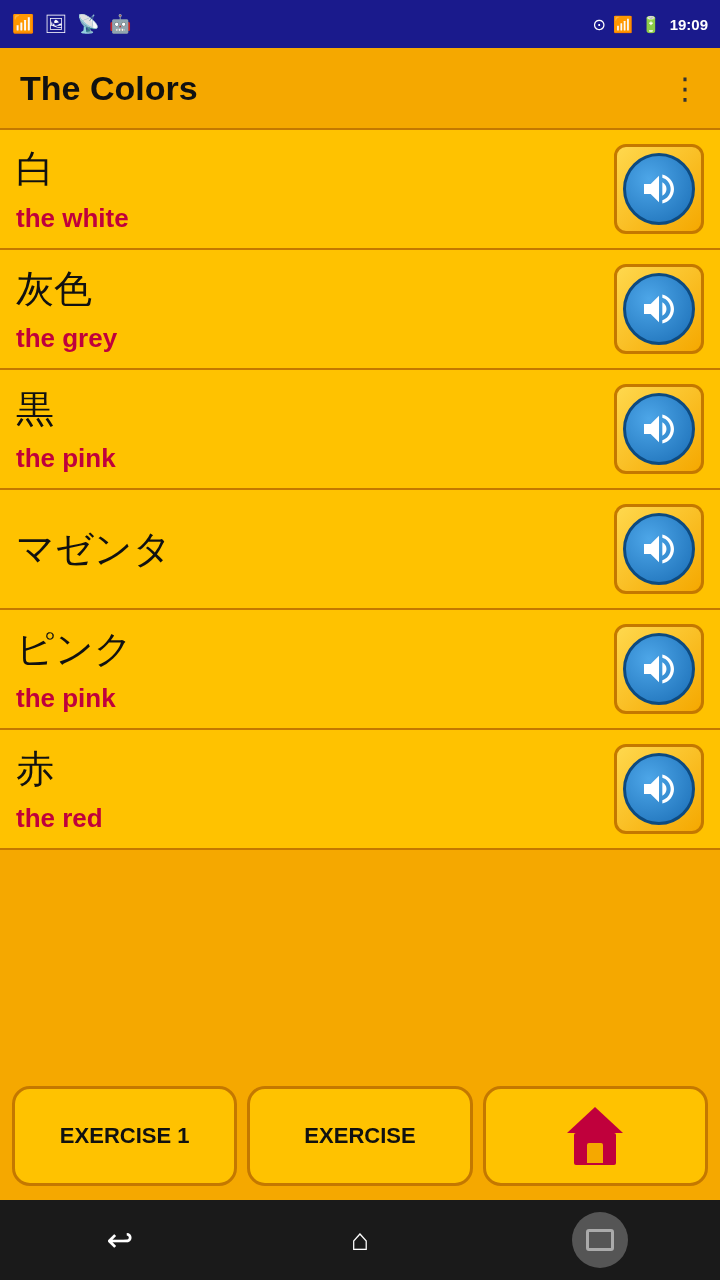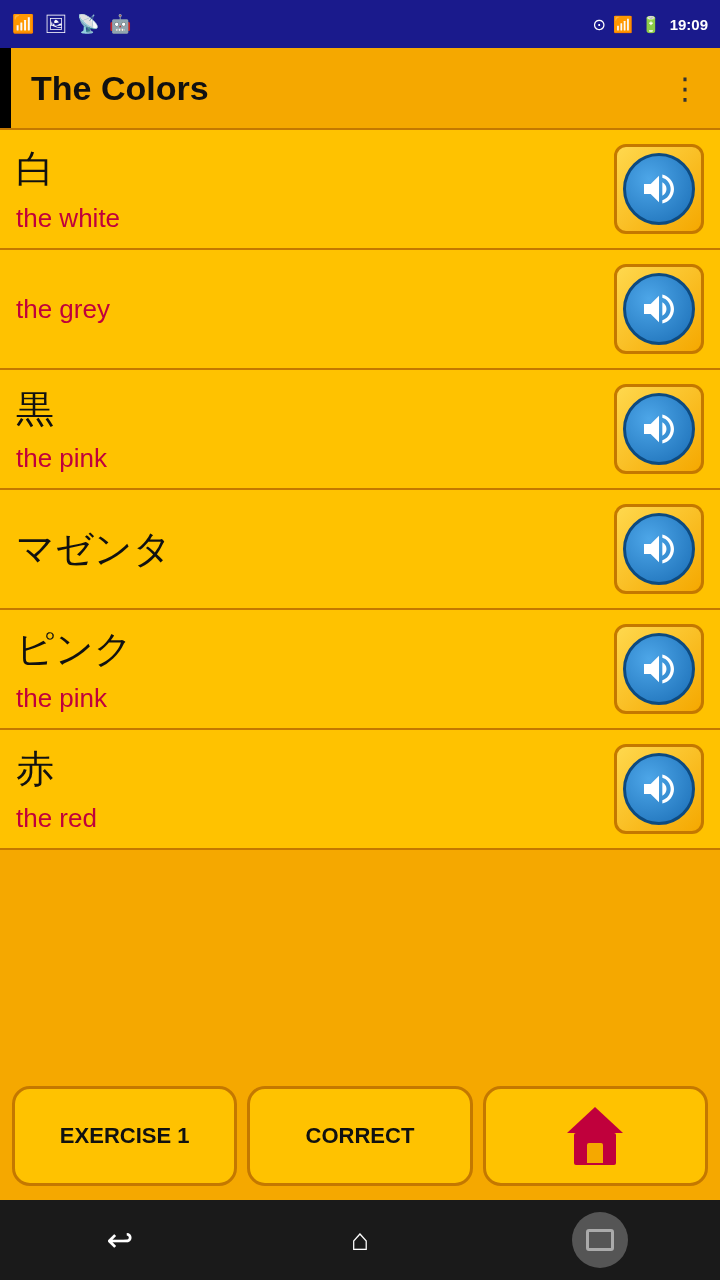--- a/index.html
+++ b/index.html
@@ -46,21 +46,20 @@
 
     
     #header {
       background: #f5a800;
       height: 80px;
       display: flex;
       align-items: center;
       justify-content: space-between;
       padding: 0 20px;
       flex-shrink: 0;
-      margin-left: 11px;
     }
     #header-title {
       font-size: 34px;
       font-weight: bold;
       color: #111;
     }
     #menu-icon {
       font-size: 30px;
       color: #333;
       cursor: pointer;
@@ -90,21 +89,21 @@
       gap: 8px;
     }
     .word-kanji {
       font-size: 38px;
       color: #111;
       font-weight: normal;
     }
     .word-translation {
       font-size: 26px;
       color: #c0003c;
-      font-weight: normal;
+      font-weight: bold;
     }
     .sound-btn {
       width: 90px;
       height: 90px;
       background: linear-gradient(135deg, #ffd84d, #f5a800);
       border: 3px solid #c47800;
       border-radius: 12px;
       display: flex;
       align-items: center;
       justify-content: center;
@@ -262,20 +261,21 @@
       <div class="sound-btn">
         <div class="sound-circle">
           <svg viewBox="0 0 24 24" xmlns="http://www.w3.org/2000/svg">
             <path d="M3 9v6h4l5 5V4L7 9H3zm13.5 3c0-1.77-1.02-3.29-2.5-4.03v8.05c1.48-.73 2.5-2.25 2.5-4.02zM14 3.23v2.06c2.89.86 5 3.54 5 6.71s-2.11 5.85-5 6.71v2.06c4.01-.91 7-4.49 7-8.77s-2.99-7.86-7-8.77z"></path>
           </svg>
         </div>
       </div>
     </div>
     <div class="word-item">
       <div class="word-text">
+        <span class="word-kanji">灰色</span>
         <span class="word-translation">the grey</span>
       </div>
       <div class="sound-btn">
         <div class="sound-circle">
           <svg viewBox="0 0 24 24" xmlns="http://www.w3.org/2000/svg">
             <path d="M3 9v6h4l5 5V4L7 9H3zm13.5 3c0-1.77-1.02-3.29-2.5-4.03v8.05c1.48-.73 2.5-2.25 2.5-4.02zM14 3.23v2.06c2.89.86 5 3.54 5 6.71s-2.11 5.85-5 6.71v2.06c4.01-.91 7-4.49 7-8.77s-2.99-7.86-7-8.77z"></path>
           </svg>
         </div>
       </div>
     </div>
@@ -329,21 +329,21 @@
           </svg>
         </div>
       </div>
     </div>
   </div>
 
 <div id="empty-area"></div>
 
 <div id="bottom-buttons">
   <button class="bottom-btn">EXERCISE 1</button>
-  <button class="bottom-btn">CORRECT</button>
+  <button class="bottom-btn">EXERCISE</button>
   <button class="bottom-btn home-btn">
     <div class="home-house">
       <div class="house-roof"></div>
       <div class="house-body">
         <div class="house-door"></div>
       </div>
     </div>
   </button>
 </div>
 

